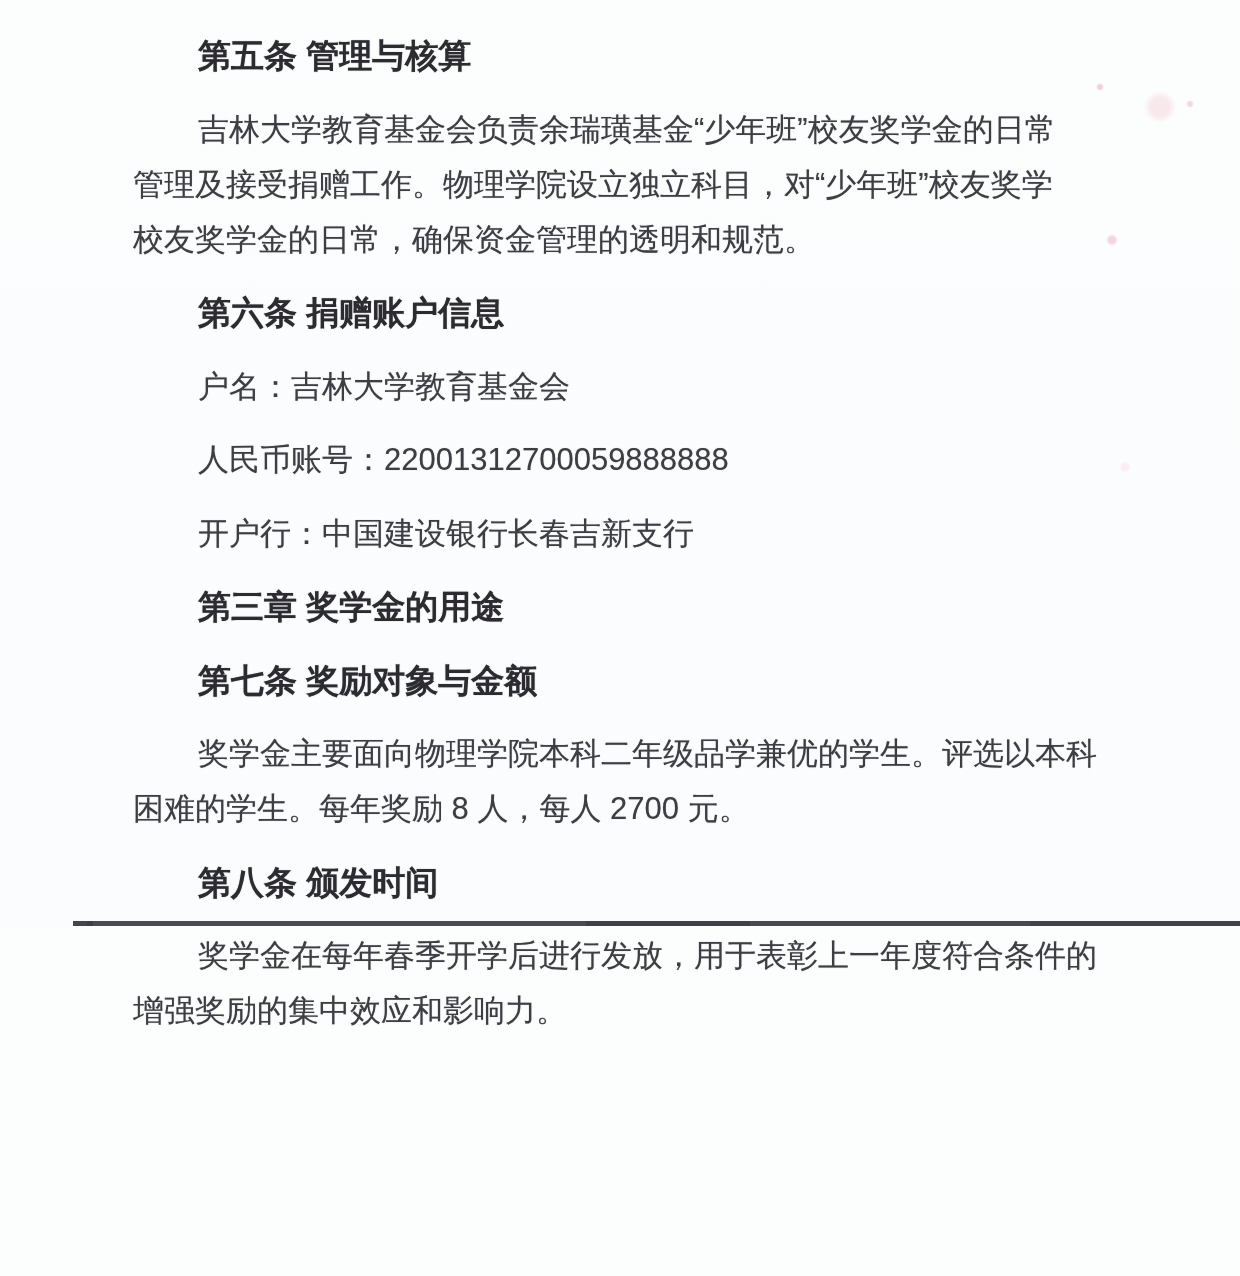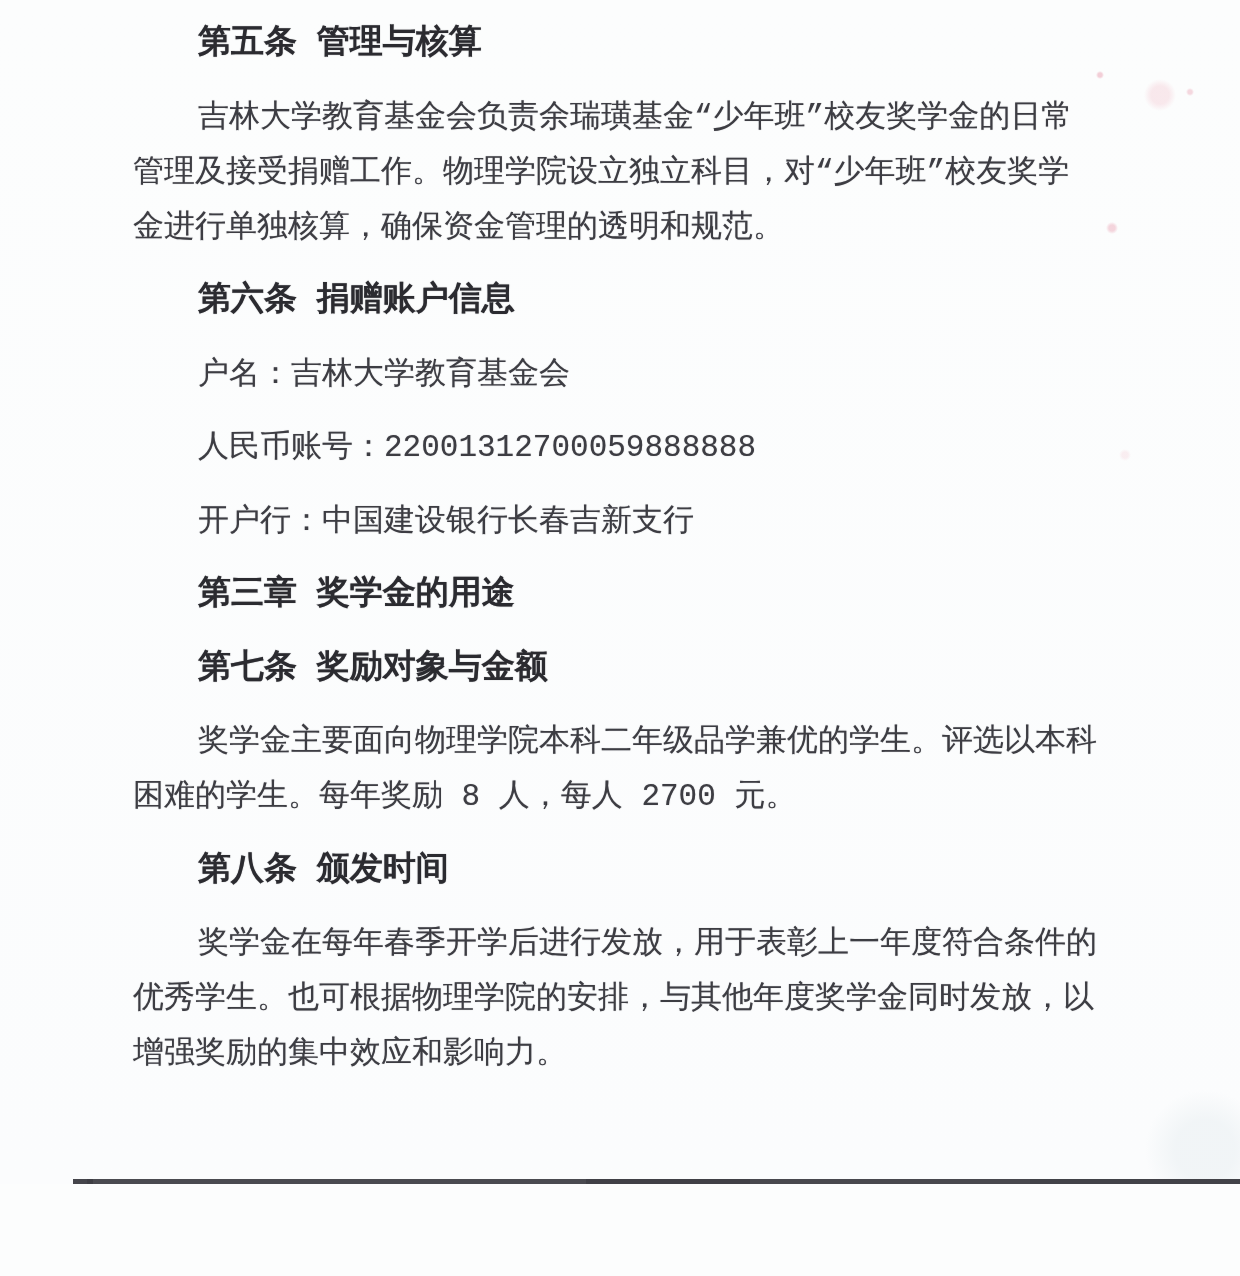--- a/index.html
+++ b/index.html
@@ -6,32 +6,31 @@
   body {
     width: 1240px;
     height: 1276px;
     background: #fcfdfd;
     overflow: hidden;
     position: relative;
     font-family: "Liberation Sans", sans-serif;
   }
   .page {
     position: absolute;
-    left: 0; top: 0;
+    left: 0; top: 12px;
     width: 1240px;
-    height: 1184px;
+    height: 914px;
     background:
       radial-gradient(circle at 1160px 95px, rgba(238,170,185,0.25) 0 9px, rgba(238,170,185,0) 16px),
       radial-gradient(circle at 1100px 75px, rgba(225,120,145,0.35) 0 2px, rgba(225,120,145,0) 4px),
       radial-gradient(circle at 1112px 228px, rgba(225,120,145,0.30) 0 3px, rgba(225,120,145,0) 6px),
       radial-gradient(circle at 1190px 92px, rgba(225,120,145,0.28) 0 2px, rgba(225,120,145,0) 4px),
       radial-gradient(circle at 1125px 455px, rgba(238,170,185,0.18) 0 3px, rgba(238,170,185,0) 6px),
       radial-gradient(circle at 1205px 1150px, rgba(240,244,246,0.9) 0 30px, rgba(240,244,246,0) 60px),
       linear-gradient(180deg, #fcfdfd 0%, #fbfcfd 100%);
-    font-family: Liberation Mono, monospace;
   }
   .doc {
     position: absolute;
     left: 133px;
     top: 16px;
     width: 980px;
     color: #3d3d43;
     font-size: 31px;
     text-shadow: 0 0 1px rgba(70,70,78,0.45);
   }
@@ -62,21 +61,21 @@
 <div class="page">
   <div class="doc">
 
     <div class="blk h">
       <div class="ln ind">第五条 管理与核算</div>
     </div>
 
     <div class="blk">
       <div class="ln ind">吉林大学教育基金会负责余瑞璜基金“少年班”校友奖学金的日常</div>
       <div class="ln">管理及接受捐赠工作。物理学院设立独立科目，对“少年班”校友奖学</div>
-      <div class="ln">金进行单独核算，确保资金管理的透明和规范。</div>
+      <div class="ln">校友奖学金的日常，确保资金管理的透明和规范。</div>
     </div>
 
     <div class="blk h">
       <div class="ln ind">第六条 捐赠账户信息</div>
     </div>
 
     <div class="blk">
       <div class="ln ind">户名：吉林大学教育基金会</div>
     </div>
 
@@ -101,20 +100,19 @@
       <div class="ln ind">奖学金主要面向物理学院本科二年级品学兼优的学生。评选以本科</div>
       <div class="ln">困难的学生。每年奖励 8 人，每人 2700 元。</div>
     </div>
 
     <div class="blk h">
       <div class="ln ind">第八条 颁发时间</div>
     </div>
 
     <div class="blk">
       <div class="ln ind">奖学金在每年春季开学后进行发放，用于表彰上一年度符合条件的</div>
-      <div class="ln">优秀学生。也可根据物理学院的安排，与其他年度奖学金同时发放，以</div>
       <div class="ln">增强奖励的集中效应和影响力。</div>
     </div>
 
   </div>
 
   <div class="cutoff-band"></div>
 </div>
 
 </body></html>

